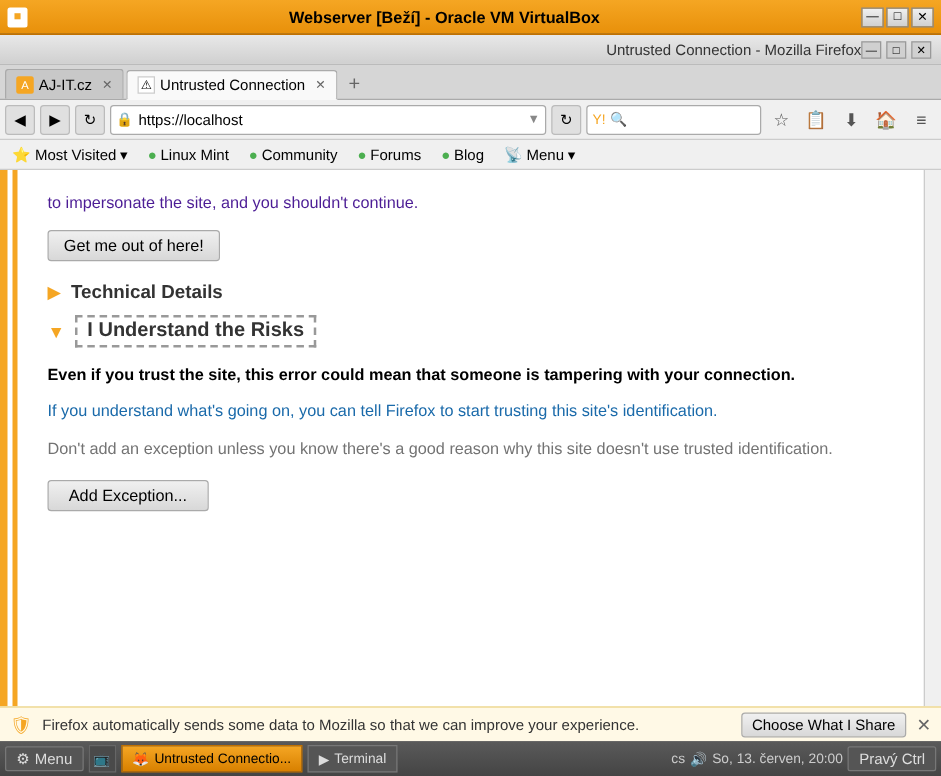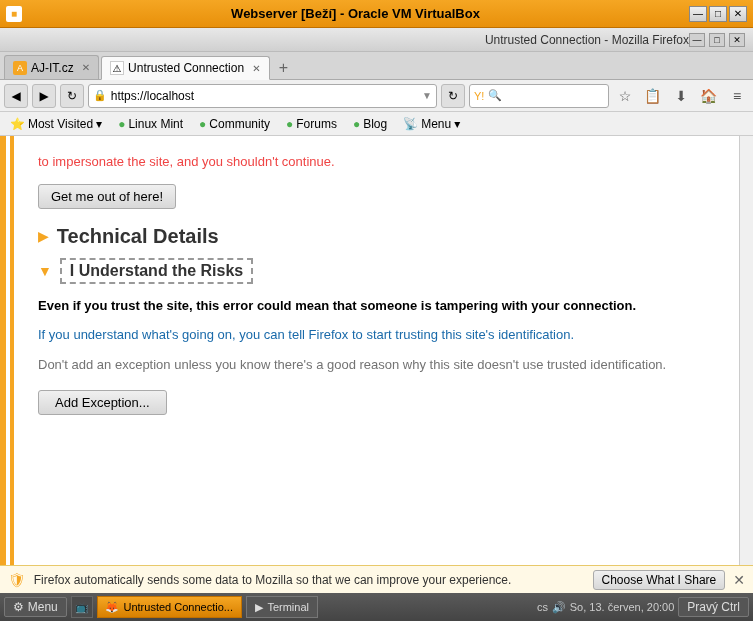--- a/index.html
+++ b/index.html
@@ -119,42 +119,42 @@
     .content-area { flex: 1; background: #fff; overflow-y: auto; position: relative; display: flex; }
     .page-content { flex: 1; padding: 16px 24px; background: #fff; border-left: 4px solid #f5a623; margin-left: 4px; }
 
     
     .gold-bar { width: 6px; background: #f5a623; flex-shrink: 0; }
 
     
     .scrollbar-area { width: 14px; background: #f0f0f0; border-left: 1px solid #ccc; }
 
     
-    .warning-text { color: #ef4444; font-size: 13px; margin-bottom: 12px; line-height: 1.5; }
+    .warning-text { color: #4c1d95; font-size: 13px; margin-bottom: 12px; line-height: 1.5; }
 
     .get-out-btn {
       display: inline-block;
       padding: 4px 12px;
       background: linear-gradient(to bottom, #f0f0f0, #d8d8d8);
       border: 1px solid #aaa;
       border-radius: 3px;
       cursor: pointer;
       font-size: 13px;
       margin-bottom: 16px;
     }
 
     .section-header {
       display: flex;
       align-items: center;
       gap: 8px;
       margin-bottom: 10px;
       cursor: pointer;
     }
     .triangle { color: #f5a623; font-size: 14px; }
-    .section-title { font-size: 20px; font-weight: bold; color: #333; }
+    .section-title { font-size: 15px; font-weight: bold; color: #333; }
 
     .understand-header {
       display: flex;
       align-items: center;
       gap: 8px;
       margin-bottom: 12px;
       cursor: pointer;
     }
     .understand-title {
       font-size: 16px;

